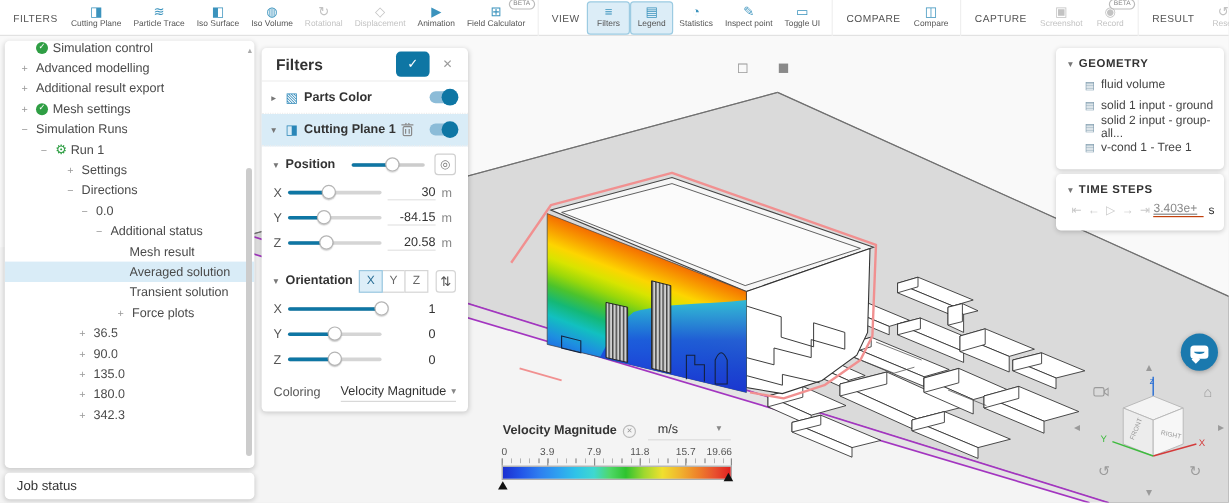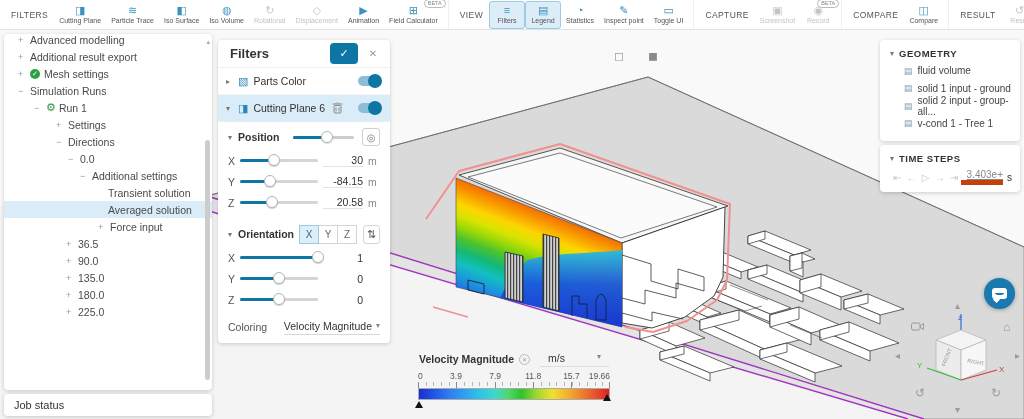--- a/index.html
+++ b/index.html
@@ -51,21 +51,21 @@
   .fp-header { height:28px; display:flex; align-items:center; padding:0 8px 0 12px; border-bottom:1px solid #eee; }
   .fp-title { font-size:13px; font-weight:bold; color:#333; }
   .fp-apply { margin-left:auto; width:28px; height:21px; background:#0e76a4; color:#fff; border-radius:4px;
     font-size:11px; display:flex; align-items:center; justify-content:center; cursor:pointer; }
   .fp-close { width:18px; height:18px; margin-left:6px; color:#9a9a9a; font-size:10px; display:flex;
     align-items:center; justify-content:center; cursor:pointer; }
   .fp-row { height:27px; display:flex; align-items:center; padding:0 10px 0 8px; border-bottom:1px dotted #eee; }
   .fp-row.sel { background:#d9ecf7; }
   .fp-chev { width:10px; color:#777; font-size:8px; flex:none; }
   .fp-ic { color:#2a86b8; font-size:11px; margin:0 5px 0 2px; flex:none; }
-  .fp-name { font-weight:normal; color:#333; }
+  .fp-name { font-weight:bold; color:#333; }
   .trash { margin-left:auto; margin-right:8px; cursor:pointer; display:flex; }
   .toggle { position:relative; width:22px; height:10px; border-radius:5px; background:#8cbcd8; flex:none; cursor:pointer; }
   .fp-row > .toggle:first-of-type { margin-left:auto; }
   .toggle .knob { position:absolute; right:-2px; top:-2px; width:14px; height:14px; border-radius:50%; background:#0e76a4; }
   .fp-body { padding:2px 0; }
   .sec-head { height:26px; display:flex; align-items:center; padding:0 10px; }
   .sec-title { font-weight:bold; color:#333; margin-right:6px; }
   .mini-slider { position:relative; flex:1; height:3px; background:#ccc; border-radius:2px; margin:0 8px; }
   .mini-slider .fill { position:absolute; left:0; top:0; height:3px; background:#0e76a4; border-radius:2px; }
   .mini-slider .mknob { position:absolute; top:-5px; width:12px; height:12px; border-radius:50%; background:#fff;
@@ -95,21 +95,21 @@
   
   .geo-card { left:880px; top:40px; width:140px; height:101px; padding-top:4px; }
   .time-card { left:880px; top:145px; width:140px; height:47px; padding-top:4px; }
   .rc-head { display:flex; align-items:center; height:18px; padding:0 10px; }
   .rc-chev { font-size:8px; color:#777; margin-right:5px; }
   .rc-title { font-size:9.5px; font-weight:bold; letter-spacing:.5px; color:#333; }
   .geo-item { display:flex; align-items:center; height:17.5px; padding-left:24px; font-size:10px; color:#444; cursor:pointer; }
   .geo-ic { color:#7f9cae; font-size:9px; margin-right:5px; }
   .ts-controls { display:flex; align-items:center; padding:2px 8px 0 10px; }
   .ts-btn { color:#c9c9c9; font-size:10px; width:15px; text-align:center; cursor:pointer; }
-  .ts-val { margin-left:auto; width:44px; font-size:10px; color:#888; text-align:right; border-bottom:5px solid #c2410c;text-decoration:underline; }
+  .ts-val { margin-left:auto; width:44px; font-size:10px; color:#888; text-align:left; border-bottom:1px solid #c2410c;text-decoration:underline; }
   .ts-unit { font-size:10px; color:#333; margin-left:4px; }
 
   
   .legend { position:absolute; left:418px; top:351px; width:192px; z-index:15; font-size:10.5px; }
   .lg-title-row { display:flex; align-items:center; justify-content:center; height:16px; margin-bottom:4px; white-space:nowrap; }
   .lg-field { font-weight:bold; color:#333; }
   .lg-x { width:11px; height:11px; border:1px solid #bbb; border-radius:50%; color:#999; font-size:6px;
     display:flex; align-items:center; justify-content:center; margin:0 10px 0 5px; cursor:pointer; }
   .lg-unit { display:flex; align-items:flex-start; gap:32px; border-bottom:1px solid #ddd; padding:0 8px 2px 8px;
     color:#333; cursor:pointer; }
@@ -196,36 +196,36 @@
       <div class="tb-btn">
           <span class="tb-ic">✎</span>
           <span class="tb-cap">Inspect point</span>
         </div>
       <div class="tb-btn">
           <span class="tb-ic">▭</span>
           <span class="tb-cap">Toggle UI</span>
         </div>
     </div>
     <div class="tb-group">
+      <span class="tb-label">COMPARE</span>
+      <div class="tb-btn">
+          <span class="tb-ic">◫</span>
+          <span class="tb-cap">Compare</span>
+        </div>
+    </div>
+    <div class="tb-group">
       <span class="tb-label">CAPTURE</span>
       <div class="tb-btn disabled">
           <span class="tb-ic">▣</span>
           <span class="tb-cap">Screenshot</span>
         </div>
       <div class="tb-btn disabled">
           <span class="beta">BETA</span>
           <span class="tb-ic">◉</span>
           <span class="tb-cap">Record</span>
-        </div>
-    </div>
-    <div class="tb-group">
-      <span class="tb-label">COMPARE</span>
-      <div class="tb-btn">
-          <span class="tb-ic">◫</span>
-          <span class="tb-cap">Compare</span>
         </div>
     </div>
     <div class="tb-group" style="border-right:none;">
       <span class="tb-label">RESULT</span>
       <div class="tb-btn disabled">
           <span class="tb-ic">↺</span>
           <span class="tb-cap">Reset</span>
         </div>
 
     </div>
@@ -354,20 +354,24 @@
     <div class="vp-btn" style="left:606px;">
         <span>◻</span>
       </div>
     <div class="vp-btn" style="left:640px; color:#8a8a8a;">
         <span>◼</span>
       </div>
   </div>
 
   <div class="card tree-card">
     <div class="tree-rows">
+      <div class="trow" style="padding-left:26px">
+          <span class="chk">✓</span>
+          <span class="tlbl">Simulation control</span>
+        </div>
       <div class="trow" style="padding-left:14px">
           <span class="texp">+</span>
           <span class="tlbl">Advanced modelling</span>
         </div>
       <div class="trow" style="padding-left:14px">
           <span class="texp">+</span>
           <span class="tlbl">Additional result export</span>
         </div>
       <div class="trow" style="padding-left:14px">
           <span class="texp">+</span>
@@ -390,53 +394,57 @@
       <div class="trow" style="padding-left:52px">
           <span class="texp">−</span>
           <span class="tlbl">Directions</span>
         </div>
       <div class="trow" style="padding-left:64px">
           <span class="texp">−</span>
           <span class="tlbl">0.0</span>
         </div>
       <div class="trow" style="padding-left:76px">
           <span class="texp">−</span>
-          <span class="tlbl">Additional settings</span>
+          <span class="tlbl">Additional status</span>
+        </div>
+      <div class="trow" style="padding-left:92px">
+          <span class="texp"></span>
+          <span class="tlbl">Mesh result</span>
+        </div>
+      <div class="trow sel" style="padding-left:92px">
+          <span class="texp"></span>
+          <span class="tlbl">Averaged solution</span>
         </div>
       <div class="trow" style="padding-left:92px">
           <span class="texp"></span>
           <span class="tlbl">Transient solution</span>
         </div>
-      <div class="trow sel" style="padding-left:92px">
-          <span class="texp"></span>
-          <span class="tlbl">Averaged solution</span>
-        </div>
       <div class="trow" style="padding-left:94px">
           <span class="texp">+</span>
-          <span class="tlbl">Force input</span>
+          <span class="tlbl">Force plots</span>
         </div>
       <div class="trow" style="padding-left:62px">
           <span class="texp">+</span>
           <span class="tlbl">36.5</span>
         </div>
       <div class="trow" style="padding-left:62px">
           <span class="texp">+</span>
           <span class="tlbl">90.0</span>
         </div>
       <div class="trow" style="padding-left:62px">
           <span class="texp">+</span>
           <span class="tlbl">135.0</span>
         </div>
       <div class="trow" style="padding-left:62px">
           <span class="texp">+</span>
           <span class="tlbl">180.0</span>
         </div>
       <div class="trow" style="padding-left:62px">
           <span class="texp">+</span>
-          <span class="tlbl">225.0</span>
+          <span class="tlbl">342.3</span>
         </div>
     </div>
     <span class="tscroll-up">▴</span>
     <div class="tscroll"></div>
   </div>
 
   <div class="card job-card">
     <span>Job status</span>
   </div>
 
@@ -454,21 +462,21 @@
       <span class="fp-chev">▸</span>
       <span class="fp-ic">▧</span>
       <span class="fp-name">Parts Color</span>
       <div class="toggle" style="margin-left:auto">
           <div class="knob"></div>
         </div>
     </div>
     <div class="fp-row sel">
       <span class="fp-chev">▾</span>
       <span class="fp-ic">◨</span>
-      <span class="fp-name">Cutting Plane 6</span>
+      <span class="fp-name">Cutting Plane 1</span>
       <span class="trash">
         <svg width="11" height="12" viewBox="0 0 11 12">
             <g stroke="#8a8a8a" stroke-width="1" fill="none">
               <rect x="2" y="3.5" width="7" height="7.5" rx="1"></rect>
               <line x1="0.5" y1="2" x2="10.5" y2="2"></line>
               <line x1="4" y1="5.5" x2="4" y2="9.5"></line>
               <line x1="7" y1="5.5" x2="7" y2="9.5"></line>
               <line x1="3.8" y1="1.8" x2="4.6" y2="0.6"></line>
               <line x1="7.2" y1="1.8" x2="6.4" y2="0.6"></line>
             </g>

